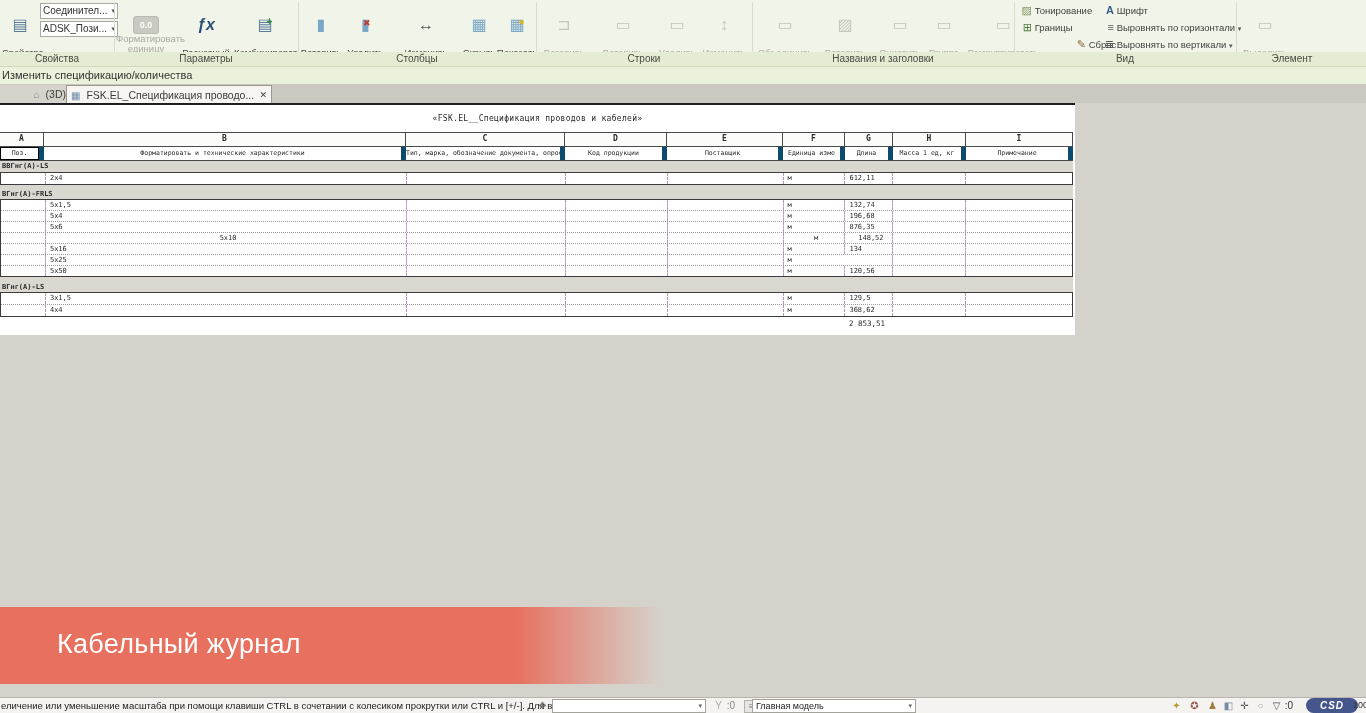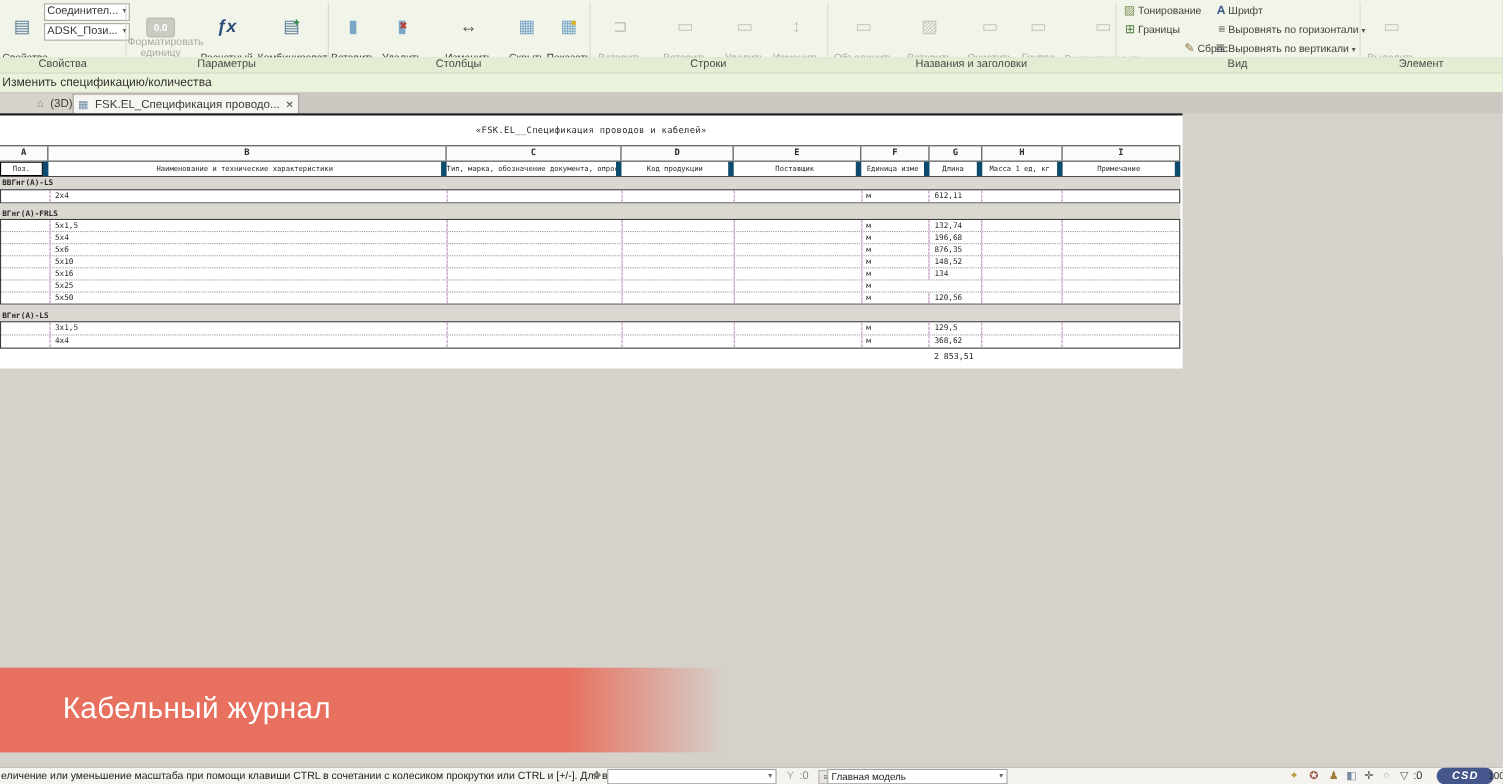--- a/index.html
+++ b/index.html
@@ -243,21 +243,21 @@
         <div class="tcell" style="width: 159px;">C</div>
         <div class="tcell" style="width: 102px;">D</div>
         <div class="tcell" style="width: 116px;">E</div>
         <div class="tcell" style="width: 62px;">F</div>
         <div class="tcell" style="width: 48px;">G</div>
         <div class="tcell" style="width: 73px;">H</div>
         <div class="tcell" style="width: 107px;">I</div>
       </div>
     <div class="trow" id="header-row">
         <div class="tcell" style="width: 44px; box-shadow: rgb(0, 0, 0) 0px 0px 0px 1px inset;">Поз.</div>
-        <div class="tcell" style="width: 362px;">Наименование и технические характеристики</div>
+        <div class="tcell" style="width: 362px;">Форматировать и технические характеристики</div>
         <div class="tcell" style="width: 159px;">Тип, марка, обозначение документа, опросн</div>
         <div class="tcell" style="width: 102px;">Код продукции</div>
         <div class="tcell" style="width: 116px;">Поставщик</div>
         <div class="tcell" style="width: 62px;">Единица изме</div>
         <div class="tcell" style="width: 48px;">Длина</div>
         <div class="tcell" style="width: 73px;">Масса 1 ед, кг</div>
         <div class="tcell" style="width: 107px;">Примечание</div>
       </div>
     <div id="sch-body">
         <div class="group-band" style="height: 11px;">
@@ -307,21 +307,21 @@
             <div class="dcell" style="width: 44px; line-height: 10px;"></div>
             <div class="dcell pad" style="width: 362px; line-height: 10px;">5x6</div>
             <div class="dcell" style="width: 159px; line-height: 10px;"></div>
             <div class="dcell" style="width: 102px; line-height: 10px;"></div>
             <div class="dcell" style="width: 116px; line-height: 10px;"></div>
             <div class="dcell pad" style="width: 62px; line-height: 10px;">м</div>
             <div class="dcell pad" style="width: 48px; line-height: 10px;">876,35</div>
             <div class="dcell" style="width: 73px; line-height: 10px;"></div>
             <div class="dcell" style="width: 107px; line-height: 10px;"></div>
           </div>
-          <div class="drow" style="height: 10px;">
+          <div class="drow" style="height: 10px; text-align: center;">
             <div class="dcell" style="width: 44px; line-height: 10px;"></div>
             <div class="dcell pad" style="width: 362px; line-height: 10px;">5x10</div>
             <div class="dcell" style="width: 159px; line-height: 10px;"></div>
             <div class="dcell" style="width: 102px; line-height: 10px;"></div>
             <div class="dcell" style="width: 116px; line-height: 10px;"></div>
             <div class="dcell pad" style="width: 62px; line-height: 10px;">м</div>
             <div class="dcell pad" style="width: 48px; line-height: 10px;">148,52</div>
             <div class="dcell" style="width: 73px; line-height: 10px;"></div>
             <div class="dcell" style="width: 107px; line-height: 10px;"></div>
           </div>

